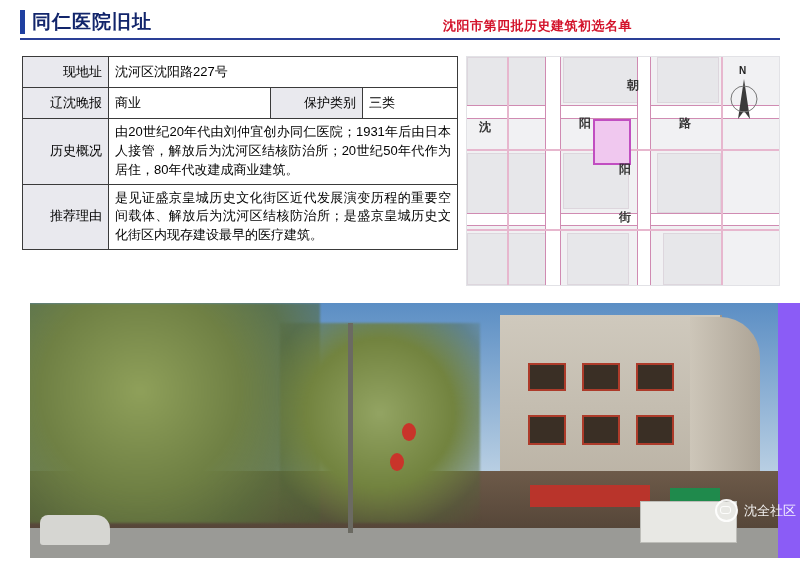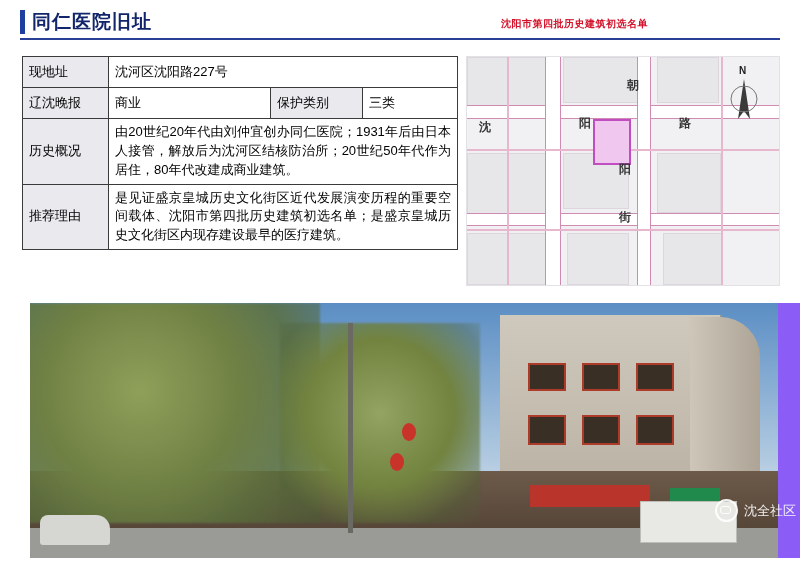--- a/index.html
+++ b/index.html
@@ -46,23 +46,23 @@
   #header-rule {
     position: absolute;
     left: 20px;
     top: 38px;
     width: 760px;
     height: 2px;
     background: #2a3f96;
   }
   #header-subtitle {
     position: absolute;
-    right: 20px;
+    right: 36px;
     top: 17px;
-    font-size: 10px;
+    font-size: 13px;
     font-weight: bold;
     color: #d3122a;
     letter-spacing: 0.5px;
     font-family: Liberation Mono, monospace;
   }
 
   
   #info-table {
     position: absolute;
     left: 22px;
@@ -75,21 +75,21 @@
   #info-table td {
     border: 1px solid #3a3a3a;
     font-size: 13px;
     color: #000000;
     padding: 4px 6px;
     vertical-align: middle;
     line-height: 1.45;
   }
   .lbl {
     background: #e9e9ee;
-    text-align: left;
+    text-align: right;
     font-weight: normal;
     white-space: nowrap;
     width: 78px;
   }
   .val {
     background: #ffffff;
     text-align: left;
   }
   .para {
     text-align: justify;
@@ -353,21 +353,21 @@
         <td class="val">商业</td>
         <td class="lbl">保护类别</td>
         <td class="val">三类</td>
       </tr>
       <tr>
         <td class="lbl">历史概况</td>
         <td class="val para" colspan="3">由20世纪20年代由刘仲宜创办同仁医院；1931年后由日本人接管，解放后为沈河区结核防治所；20世纪50年代作为居住，80年代改建成商业建筑。</td>
       </tr>
       <tr>
         <td class="lbl">推荐理由</td>
-        <td class="val para" colspan="3">是见证盛京皇城历史文化街区近代发展演变历程的重要空间载体、沈阳市第四批历史建筑初选名单；是盛京皇城历史文化街区内现存建设最早的医疗建筑。</td>
+        <td class="val para" colspan="3">是见证盛京皇城历史文化街区近代发展演变历程的重要空间载体、解放后为沈河区结核防治所；是盛京皇城历史文化街区内现存建设最早的医疗建筑。</td>
       </tr>
     </tbody>
   </table>
 
   <div id="map">
 
     <div class="block" style="left:0px;   top:0px;   width:78px;  height:48px;"></div>
     <div class="block" style="left:96px;  top:0px;   width:74px;  height:44px;"></div>
     <div class="block" style="left:190px; top:0px;   width:60px;  height:44px;"></div>
     <div class="block" style="left:0px;   top:96px;  width:80px;  height:60px;"></div>

